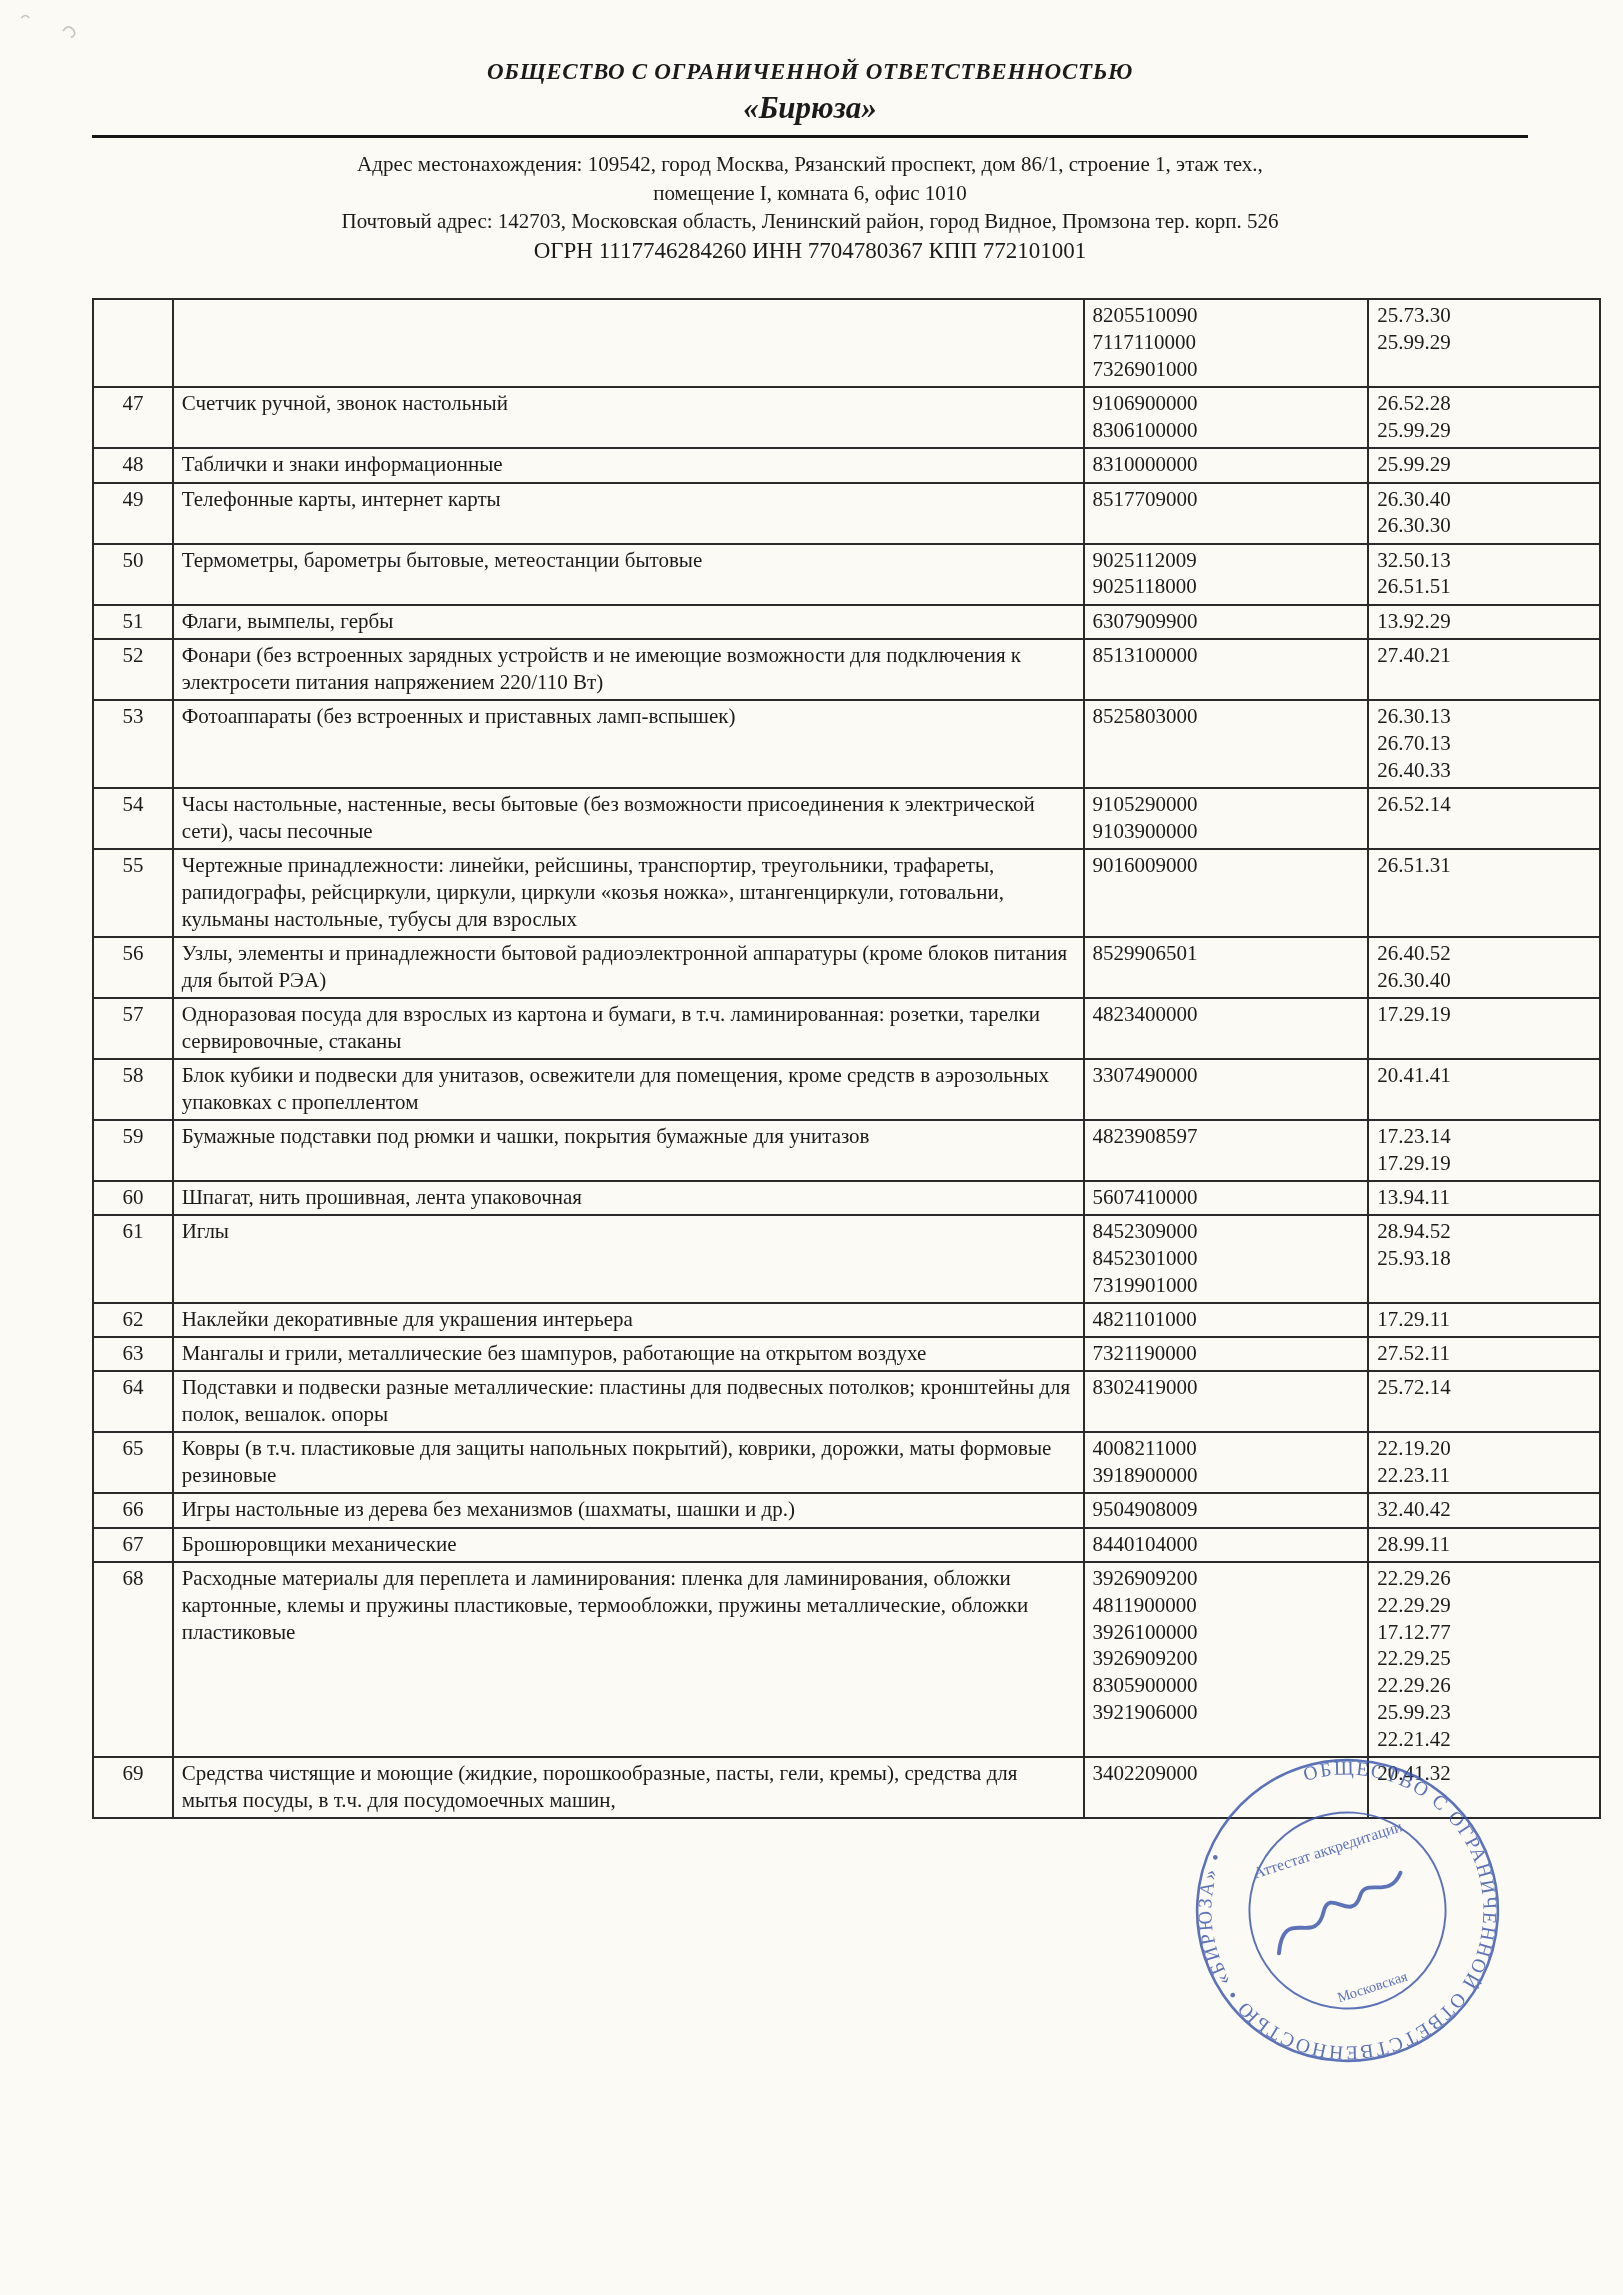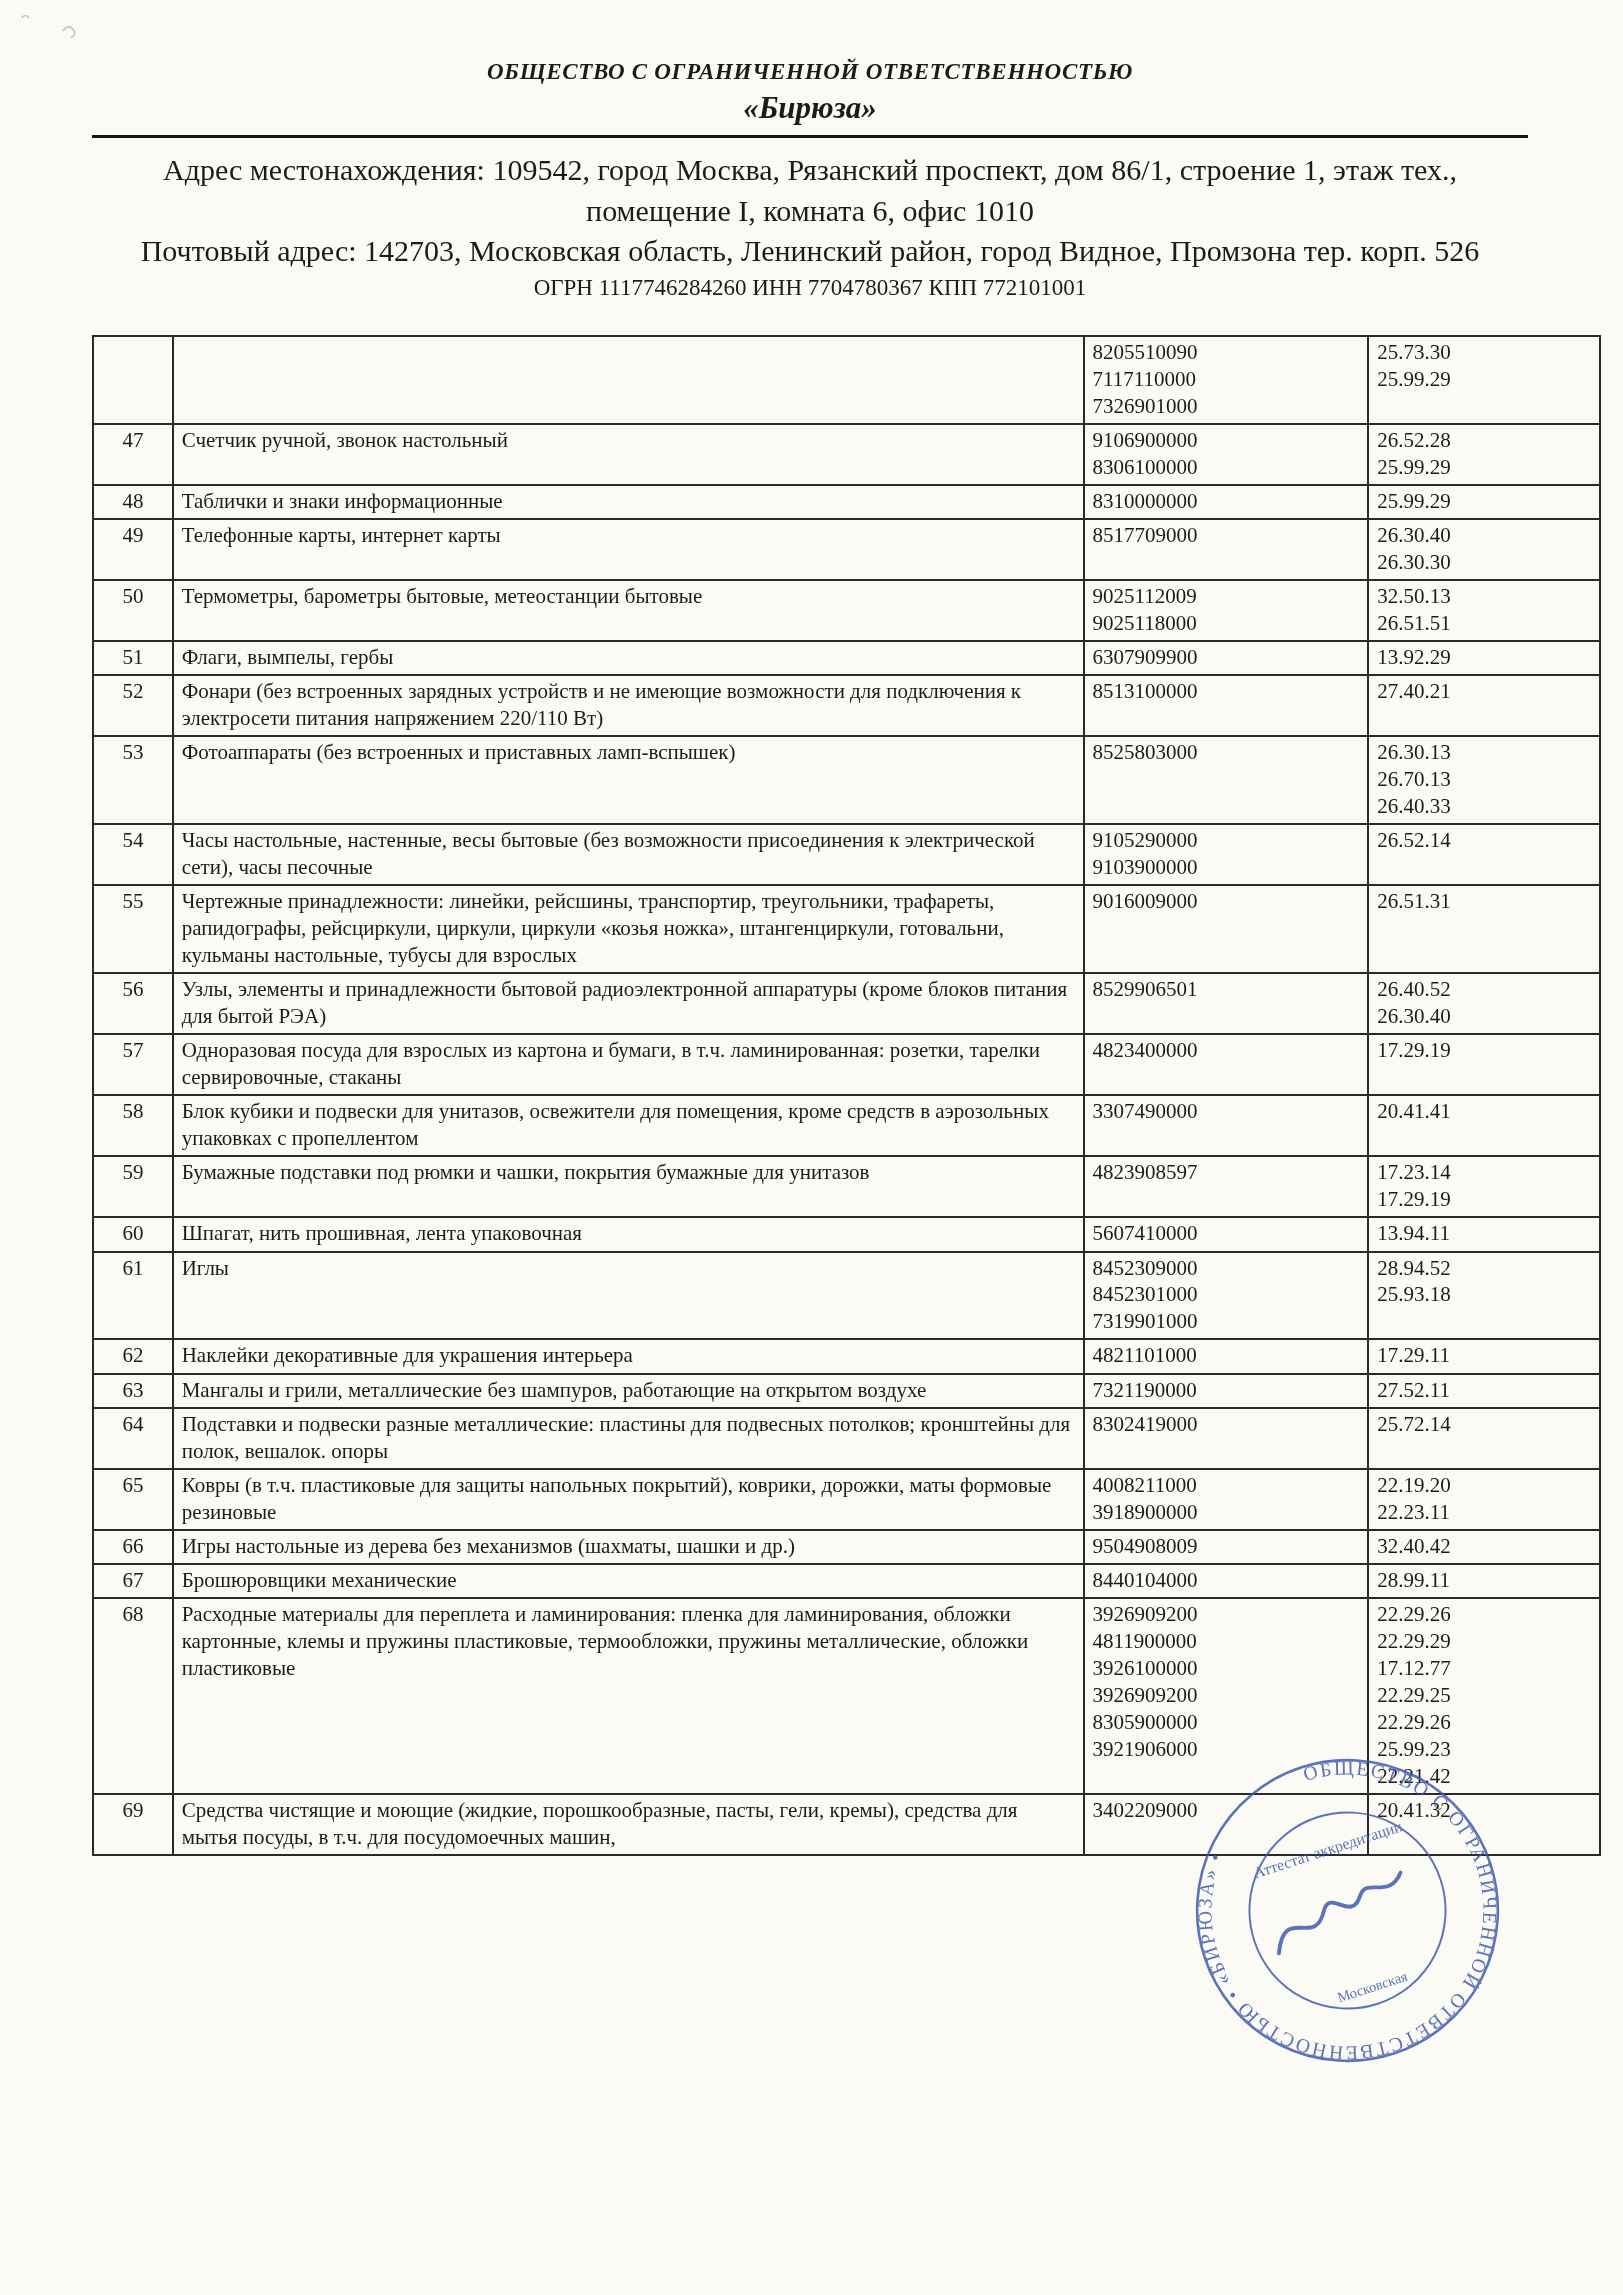--- a/index.html
+++ b/index.html
@@ -33,21 +33,21 @@
     margin-top:5.2px;
     text-align:center;
   }
   .title-rule{
     border:0;
     border-bottom:3.3px solid #161616;
     margin:9.2px 0 11.8px 0;
   }
   .addr{
     text-align:center;
-    font-size:30px;
+    font-size:21px;
     line-height:1.35;
   }
   .reg-block{
     text-align:center;
     font-size:23px;
     line-height:1.4;
   }
   table.products{
     margin-top:31px;
     border-collapse:collapse;

